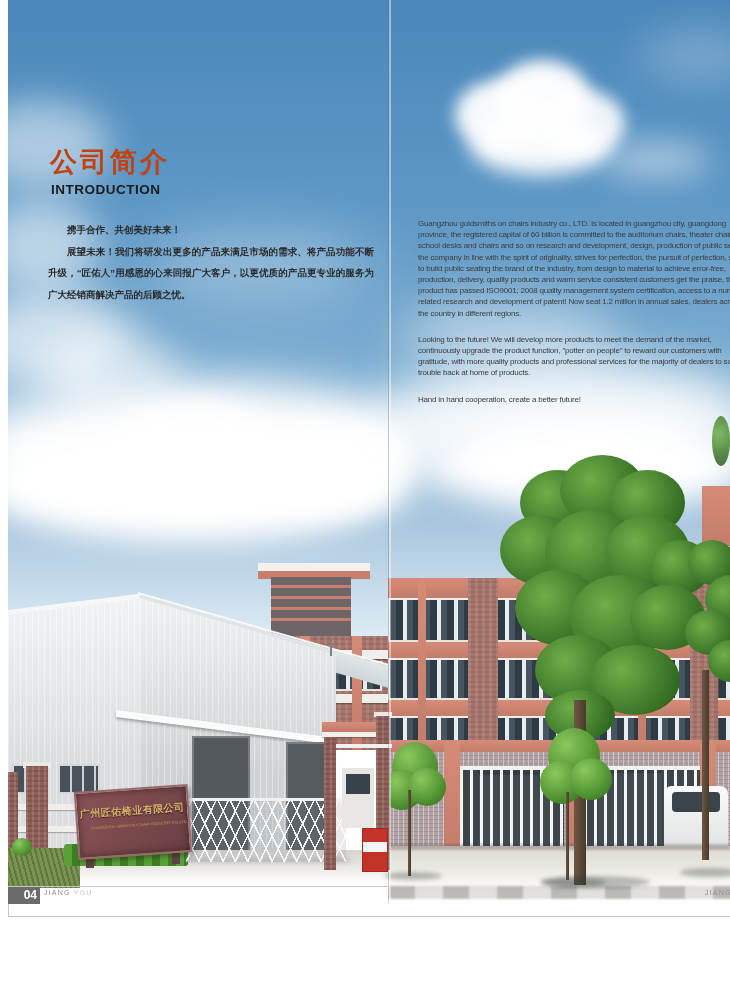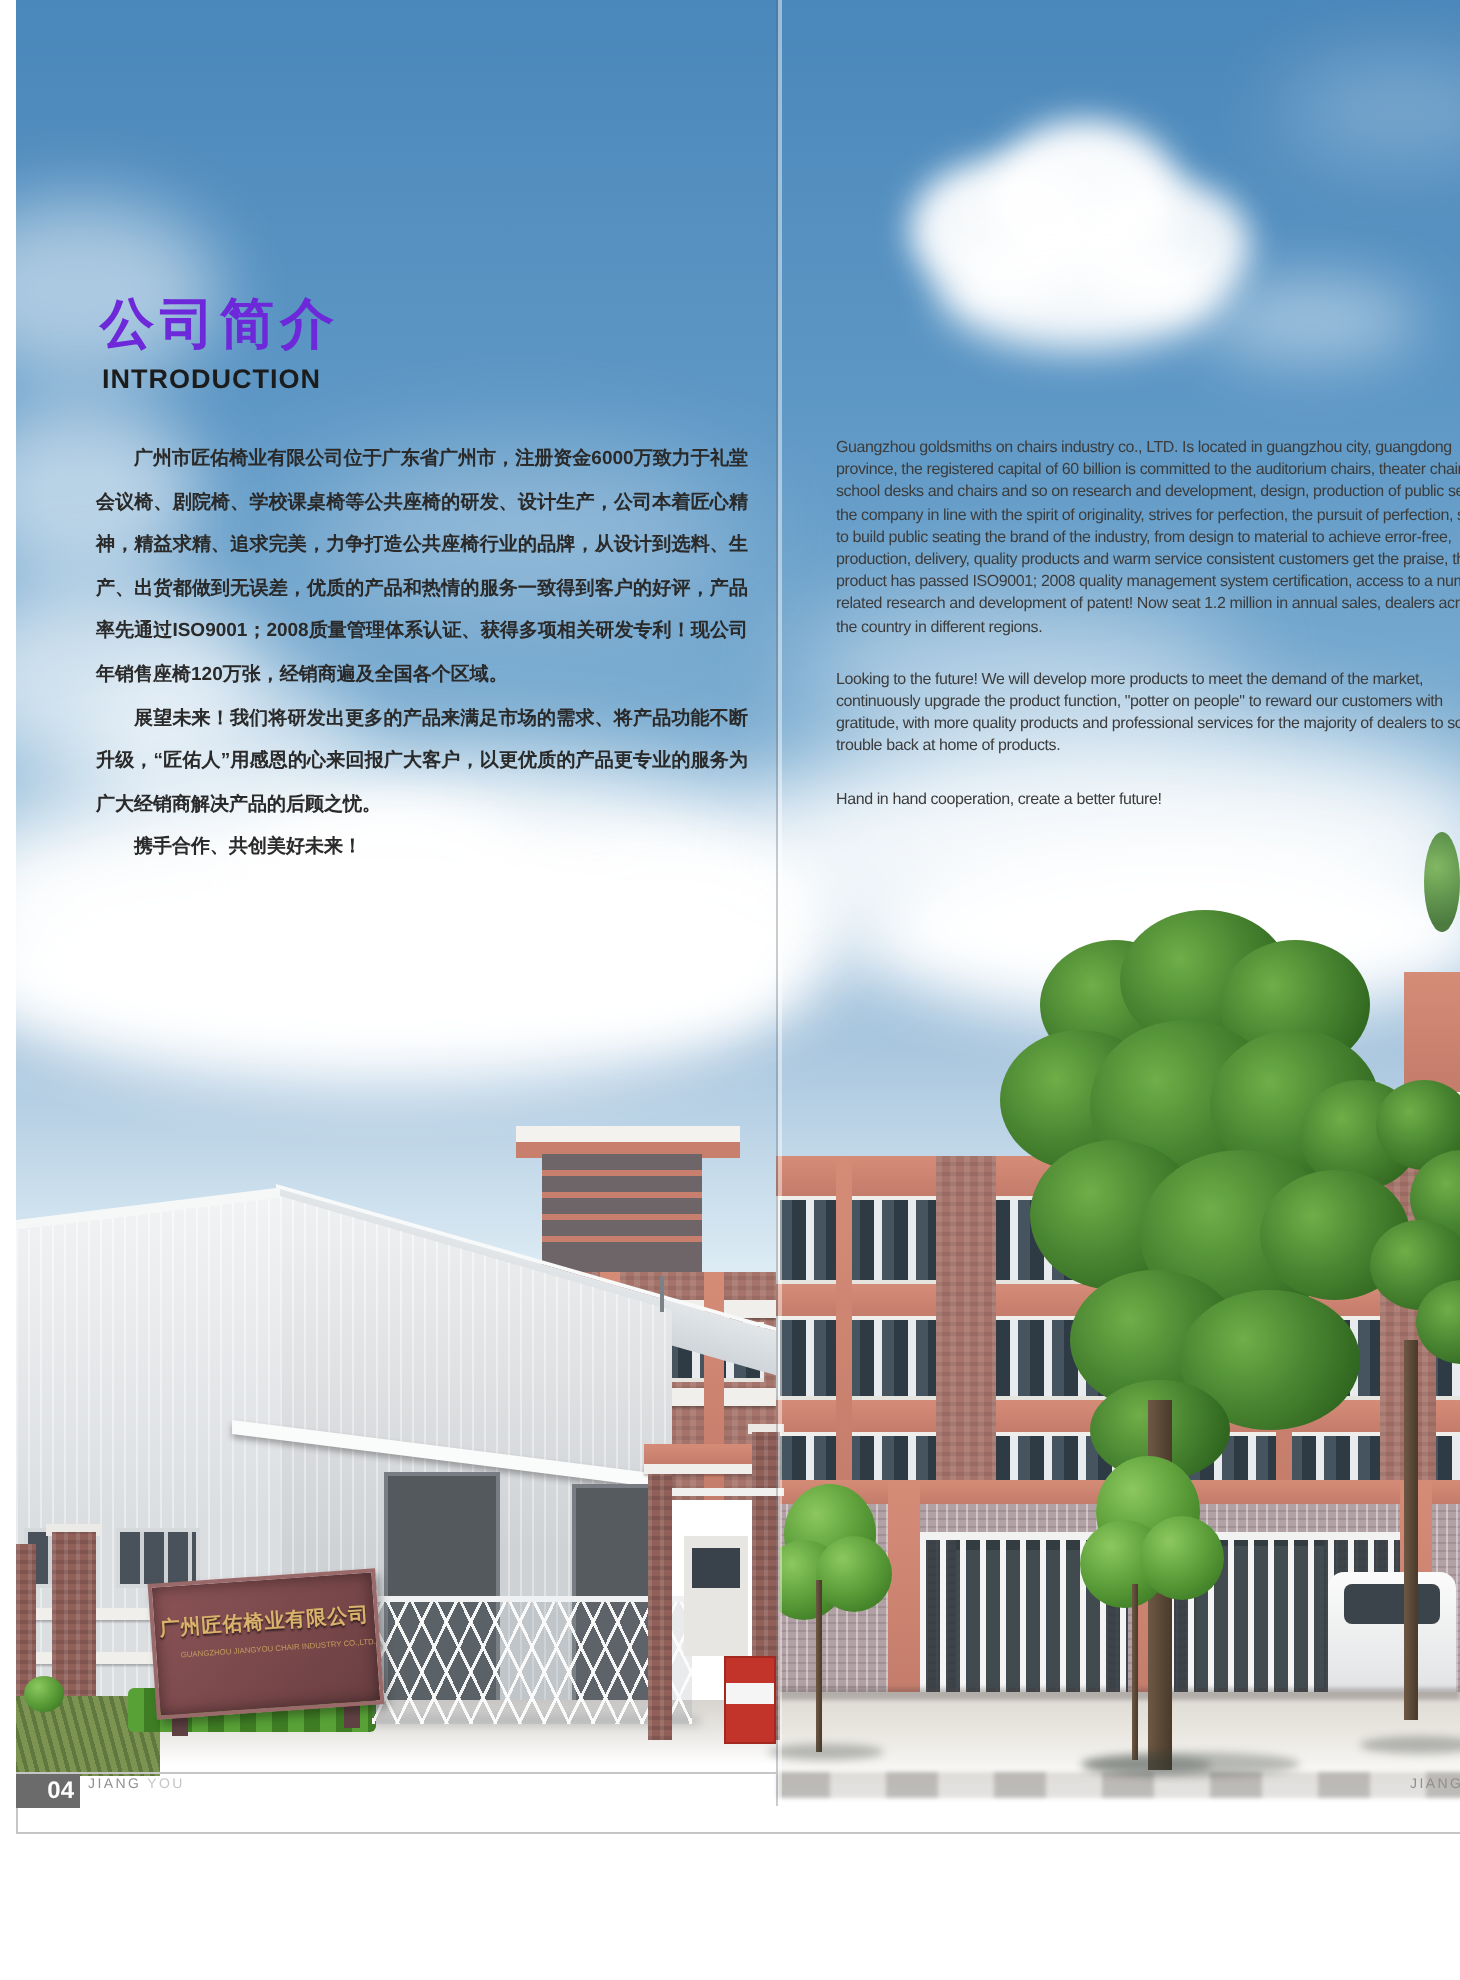--- a/index.html
+++ b/index.html
@@ -37,21 +37,21 @@
   .puff{position:absolute;border-radius:50%;
     background:radial-gradient(circle at 35% 35%,#6fae48 0%,#498531 45%,#2f651f 82%);}
   .puffb{position:absolute;border-radius:50%;
     background:radial-gradient(circle at 35% 30%,#8cc85e 0%,#5a9c38 50%,#3c7a24 85%);}
   .trunk{background:linear-gradient(90deg,#6d5844,#4a3a2a);}
   .shadow{background:rgba(50,60,52,0.32);border-radius:50%;filter:blur(2px);}
   .siding{background-image:repeating-linear-gradient(90deg,rgba(255,255,255,0.55) 0 1px,transparent 1px 6px);}
 
   
   .title-zh{position:absolute;left:50px;top:148px;font-size:27px;font-weight:bold;
-            color:#6d28d9;letter-spacing:3px;line-height:1.1;}
+            color:#c2410c;letter-spacing:3px;line-height:1.1;}
   .title-en{position:absolute;left:51px;top:182px;font-size:13.5px;font-weight:bold;
             color:#1c1c1c;letter-spacing:0.5px;}
   .zhbody{position:absolute;left:48px;top:219px;width:326px;font-size:9.5px;line-height:21.6px;
           font-weight:bold;color:#2a2a2a;text-align:justify;}
   .zhbody p{margin:0;text-indent:2em;}
   .enbody{position:absolute;left:418px;top:218px;width:336px;font-size:8px;line-height:11.2px;
           color:#3c3c3c;letter-spacing:-0.2px;}
   .enbody p{margin:0 0 15px 0;}
 
   
@@ -240,23 +240,22 @@
     <div class="sign" style="z-index:9;">
       <div class="sign-zh">广州匠佑椅业有限公司</div>
       <div class="sign-en">GUANGZHOU JIANGYOU CHAIR INDUSTRY CO.,LTD.</div>
     </div>
   </div>
 
   <div class="title-zh">公司简介</div>
   <div class="title-en">INTRODUCTION</div>
 
   <div class="zhbody">
-    <p>广州市匠佑椅业有限公司位于广东省广州市，注册资金6000万致力于礼堂会议椅、剧院椅、学校课桌椅等公共座椅的研发、设计生产，公司本着匠心精神，精益求精、追求完美，力争打造公共座椅行业的品牌，从设计到选料、生产、出货都做到无误差，优质的产品和热情的服务一致得到客户的好评，产品率先通过ISO9001；2008质量管理体系认证、获得多项相关研发专利！现公司年销售座椅120万张，经销商遍及全国各个区域。</p>
+    <p>携手合作、共创美好未来！</p>
     <p>展望未来！我们将研发出更多的产品来满足市场的需求、将产品功能不断升级，“匠佑人”用感恩的心来回报广大客户，以更优质的产品更专业的服务为广大经销商解决产品的后顾之忧。</p>
-    <p>携手合作、共创美好未来！</p>
   </div>
 
   <div class="enbody">
     <p>Guangzhou goldsmiths on chairs industry co., LTD. Is located in guangzhou city, guangdong province, the registered capital of 60 billion is committed to the auditorium chairs, theater chair, school desks and chairs and so on research and development, design, production of public seating, the company in line with the spirit of originality, strives for perfection, the pursuit of perfection, strive to build public seating the brand of the industry, from design to material to achieve error-free, production, delivery, quality products and warm service consistent customers get the praise, the product has passed ISO9001; 2008 quality management system certification, access to a number of related research and development of patent! Now seat 1.2 million in annual sales, dealers across the country in different regions.</p>
     <p>Looking to the future! We will develop more products to meet the demand of the market, continuously upgrade the product function, "potter on people" to reward our customers with gratitude, with more quality products and professional services for the majority of dealers to solve the trouble back at home of products.</p>
     <p>Hand in hand cooperation, create a better future!</p>
   </div>
 
   <div class="gutter"></div>
   <div class="gutterhl"></div>

